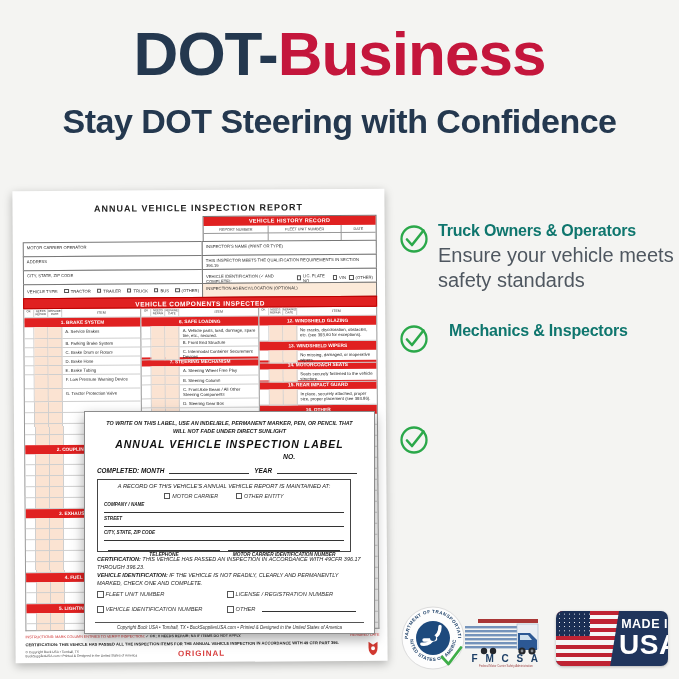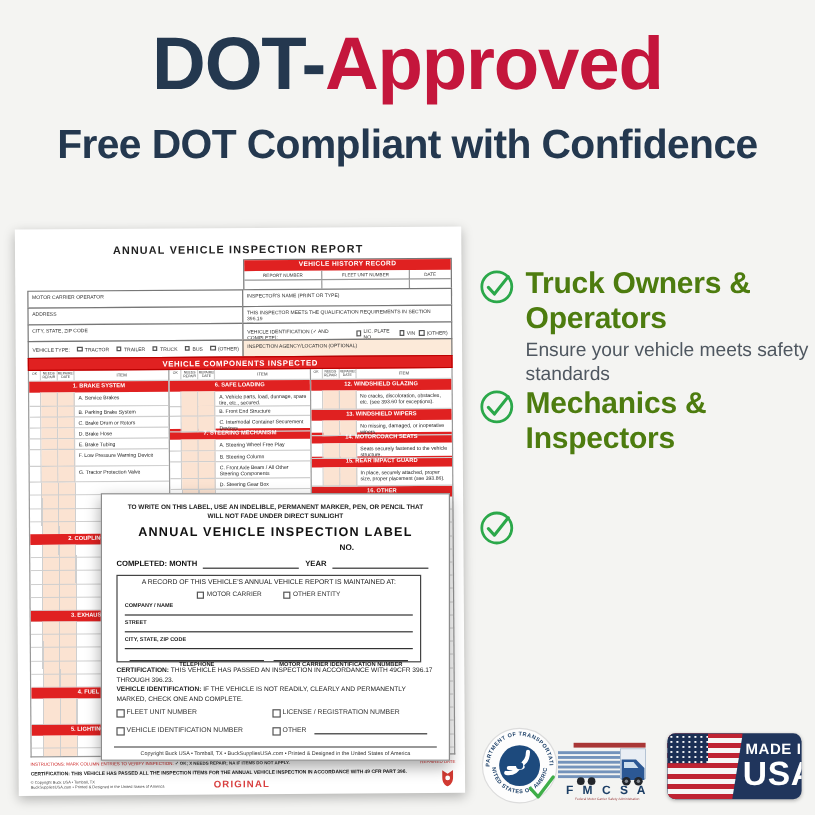--- a/index.html
+++ b/index.html
@@ -56,21 +56,21 @@
   .f-instr b{color:#333;}
   .f-instr .rdate{float:right;color:#cc2222;}
   .f-cert{position:absolute;left:10px;top:451px;width:354px;font-size:4.1px;font-weight:bold;color:#222;}
   .f-copy{position:absolute;left:10px;top:459px;width:150px;font-size:3.3px;color:#444;line-height:1.35;}
   .f-orig{position:absolute;left:0;top:459px;width:372px;text-align:center;font-size:8px;font-weight:bold;color:#d94040;letter-spacing:1px;}
   .buck{position:absolute;right:8px;top:452px;}
 
   
   .labelcard{position:absolute;left:84px;top:411px;width:289px;height:221px;background:#fff;border:1px solid #8c8c8c;
              box-shadow:0 5px 12px rgba(0,0,0,.35);font-family:"Liberation Sans",sans-serif;}
-  .labelcard *{box-sizing:border-box;}
+  .labelcard *{box-sizing:border-box;font-style:italic;}
   .l-instr{position:absolute;top:7px;left:18px;width:253px;text-align:center;font-size:5.4px;font-weight:bold;color:#222;line-height:1.55;}
   .l-title{position:absolute;top:26px;left:0;width:289px;text-align:center;font-size:10.5px;font-weight:bold;letter-spacing:1px;color:#111;}
   .l-no{position:absolute;top:41px;left:198px;font-size:6.8px;font-weight:bold;color:#111;}
   .l-completed{position:absolute;top:55px;left:12px;width:265px;display:flex;align-items:flex-end;font-size:6.4px;font-weight:bold;color:#111;}
   .uline{border-bottom:1px solid #333;flex:1;margin:0 5px;height:6px;}
   .l-box{position:absolute;top:67px;left:12px;width:254px;height:73px;border:1px solid #444;}
   .l-record{margin-top:3px;text-align:center;font-size:5.7px;color:#222;}
   .l-checks{display:flex;justify-content:center;gap:18px;margin-top:4px;}
   .l-checks .opt{font-size:5.4px;}
   .l-checks .cb{width:6px;height:6px;}
@@ -81,44 +81,44 @@
   .l-opts{position:absolute;left:12px;width:264px;display:flex;}
   .l-opts .opt{font-size:5.7px;}
   .l-opts .cb{width:6.5px;height:6.5px;}
   .l-opts .col1{width:130px;}
   .l-copy{position:absolute;bottom:3px;left:10px;width:269px;border-top:1px solid #555;text-align:center;font-size:4.5px;color:#333;padding-top:2.5px;}
 
   
   .benefits{position:absolute;left:398px;top:222px;width:281px;}
   .benefit{position:absolute;left:0;display:flex;}
   .b-icon{flex:none;width:32px;height:32px;margin-right:8px;}
-  .b-title{font-size:25px;font-weight:bold;color:#4d7c0f;letter-spacing:-0.2px;line-height:1.15;}
-  .b-desc{font-size:16px;color:#4f5760;line-height:1.25;margin-top:3px;}
+  .b-title{font-size:16px;font-weight:bold;color:#0f766e;letter-spacing:-0.2px;line-height:1.15;}
+  .b-desc{font-size:20px;color:#4f5760;line-height:1.25;margin-top:3px;}
 
   
   .dotseal{position:absolute;left:399px;top:604px;}
   .sealcheck{position:absolute;left:438px;top:643px;}
   .fmcsa{position:absolute;left:462px;top:609px;}
   .usa{position:absolute;left:556px;top:611px;width:112px;height:55px;background:#20355c;border-radius:7px;display:flex;overflow:hidden;box-shadow:0 1px 3px rgba(0,0,0,.25);}
   .usa-flag{position:relative;width:63px;height:55px;flex:none;clip-path:polygon(0 0,100% 0,86% 100%,0 100%);
             background:repeating-linear-gradient(180deg,#bf2333 0,#bf2333 4.2px,#f6f6f6 4.2px,#f6f6f6 8.4px);}
   .usa-canton{position:absolute;left:0;top:0;width:34px;height:25px;background:#1b2f55;
               background-image:radial-gradient(#fff 0.8px,transparent 1px);background-size:5px 4.2px;background-position:1px 1px;}
   .usa-text{flex:1;display:flex;flex-direction:column;align-items:center;justify-content:center;color:#fff;}
   .usa-l1{font-size:12.5px;font-weight:bold;letter-spacing:.5px;line-height:1;}
   .usa-l2{font-size:28px;font-weight:bold;line-height:1;letter-spacing:.5px;}
 </style>
 </head>
 <body>
 
 <div class="page">
 
   <div class="hero">
-    <h1 class="hero-title"><span class="dot">DOT-</span><span class="approved">Approved</span></h1>
-    <div class="hero-sub">Free DOT Compliant with Confidence</div>
+    <h1 class="hero-title"><span class="dot">DOT-</span><span class="approved">Business</span></h1>
+    <div class="hero-sub">Stay DOT Steering with Confidence</div>
   </div>
 
   <div class="sheet">
     <div class="f-title">ANNUAL VEHICLE INSPECTION REPORT</div>
 
     <div class="hist">
       <div class="hist-banner">VEHICLE HISTORY RECORD</div>
       <div class="hist-cols">
         <span>REPORT NUMBER</span>
         <span>FLEET UNIT NUMBER</span>
@@ -427,21 +427,21 @@
         <svg width="32" height="32" viewBox="0 0 32 32">
             <circle cx="16" cy="17" r="12.5" fill="none" stroke="#2ba84a" stroke-width="2.3"></circle>
             <path d="M9 17.5 L14 23 L25.5 8.5" fill="none" stroke="#2ba84a" stroke-width="2.6" stroke-linecap="round" stroke-linejoin="round"></path>
           </svg>
       </div>
       <div>
         <div class="b-title">Truck Owners &amp; Operators</div>
         <div class="b-desc">Ensure your vehicle meets safety standards</div>
       </div>
     </div>
-    <div class="benefit" style="top:100px;">
+    <div class="benefit" style="top:100px;gap:11px;">
       <div class="b-icon">
         <svg width="32" height="32" viewBox="0 0 32 32">
             <circle cx="16" cy="17" r="12.5" fill="none" stroke="#2ba84a" stroke-width="2.3"></circle>
             <path d="M9 17.5 L14 23 L25.5 8.5" fill="none" stroke="#2ba84a" stroke-width="2.6" stroke-linecap="round" stroke-linejoin="round"></path>
           </svg>
       </div>
       <div>
         <div class="b-title">Mechanics &amp; Inspectors</div>
       </div>
     </div>

